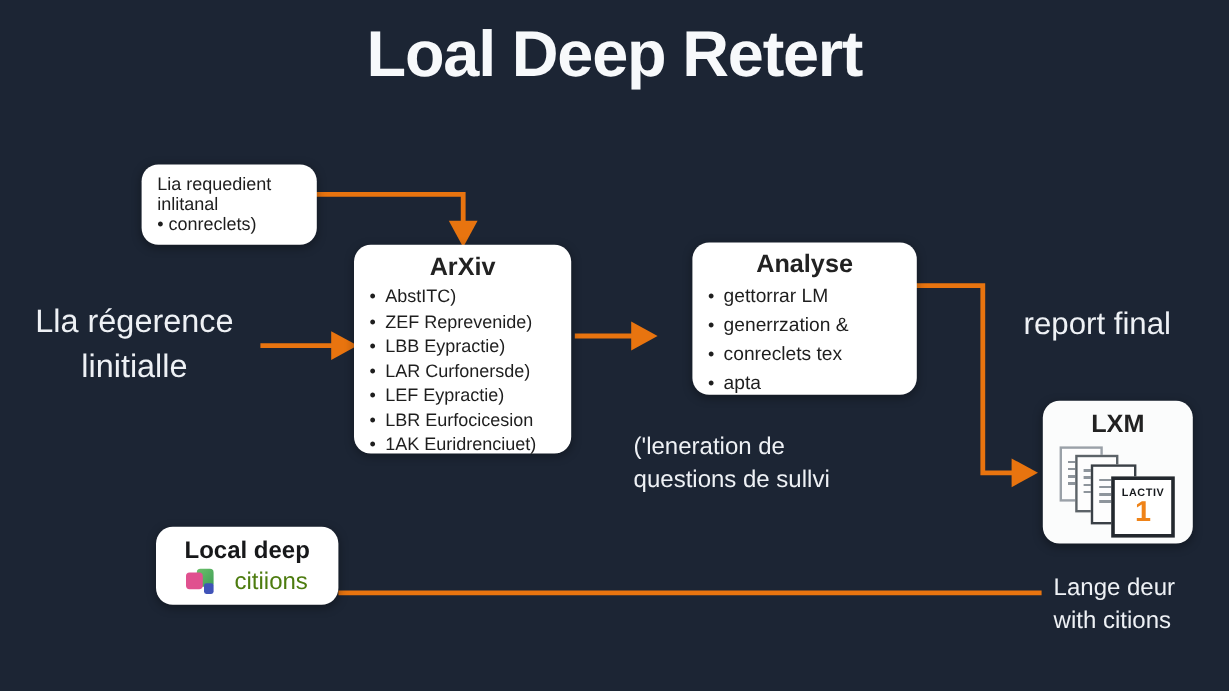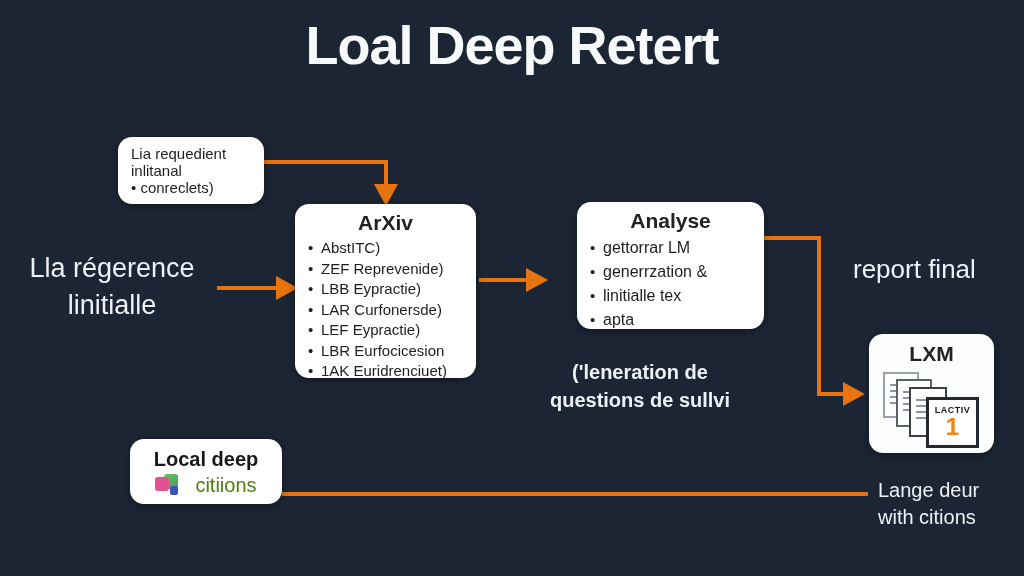--- a/index.html
+++ b/index.html
@@ -36,21 +36,21 @@
   .box-title{text-align:center;font-size:21px;font-weight:600;margin-bottom:3px;color:#222;}
 
   ul.bullets{margin:0;padding:0 16px 0 26px;list-style:none;}
   ul.bullets li{position:relative;font-size:15px;line-height:20.5px;white-space:nowrap;color:#1e1e1e;}
   ul.bullets li::before{content:"•";position:absolute;left:-13px;font-size:15px;}
   .box-analyse ul.bullets li{font-size:16px;line-height:24px;}
 
   .lbl{position:absolute;color:#eef1f5;}
   .lbl-reference{left:6px;top:250px;width:212px;text-align:center;font-size:27px;line-height:37px;}
   .lbl-report{left:853px;top:254px;width:170px;font-size:26px;}
-  .lbl-generation{left:528px;top:358px;width:224px;text-align:center;font-size:20px;line-height:28px;font-weight:bold;}
+  .lbl-generation{left:528px;top:358px;width:224px;text-align:left;font-size:20px;line-height:28px;}
   .lbl-lange{left:878px;top:477px;width:140px;font-size:20px;line-height:27px;}
 
   .box-lxm{left:869px;top:334px;width:125px;height:119px;padding-top:8px;background:#fbfcfc;}
   .doc-stack{position:relative;margin:4px 0 0 14px;width:98px;height:78px;}
   .page{position:absolute;background:#fdfdfd;box-sizing:border-box;}
   .page .lines{margin:6px 5px 0 5px;height:60%;background:repeating-linear-gradient(to bottom, rgba(0,0,0,0) 0 4px, #8e959c 4px 6px);}
   .page-b1{left:0;top:2px;width:36px;height:46px;border:2px solid #9aa1a8;}
   .page-b2{left:13px;top:9px;width:36px;height:48px;border:2px solid #5c6368;}
   .page-b3{left:26px;top:17px;width:38px;height:50px;border:2px solid #3a4046;}
   .page-front{left:43px;top:27px;width:53px;height:51px;border:3px solid #23282e;background:#ffffff;z-index:3;text-align:center;}
@@ -110,21 +110,21 @@
       <li>LBR Eurfocicesion</li>
       <li>1AK Euridrenciuet)</li>
     </ul>
   </div>
 
   <div class="box box-analyse">
     <div class="box-title">Analyse</div>
     <ul class="bullets">
       <li>gettorrar LM</li>
       <li>generrzation &amp;</li>
-      <li>linitialle tex</li>
+      <li>conreclets tex</li>
       <li>apta</li>
     </ul>
   </div>
 
   <div class="lbl lbl-report">report final</div>
 
   <div class="lbl lbl-generation">
     <div>('leneration de</div>
     <div>questions de sullvi</div>
   </div>

